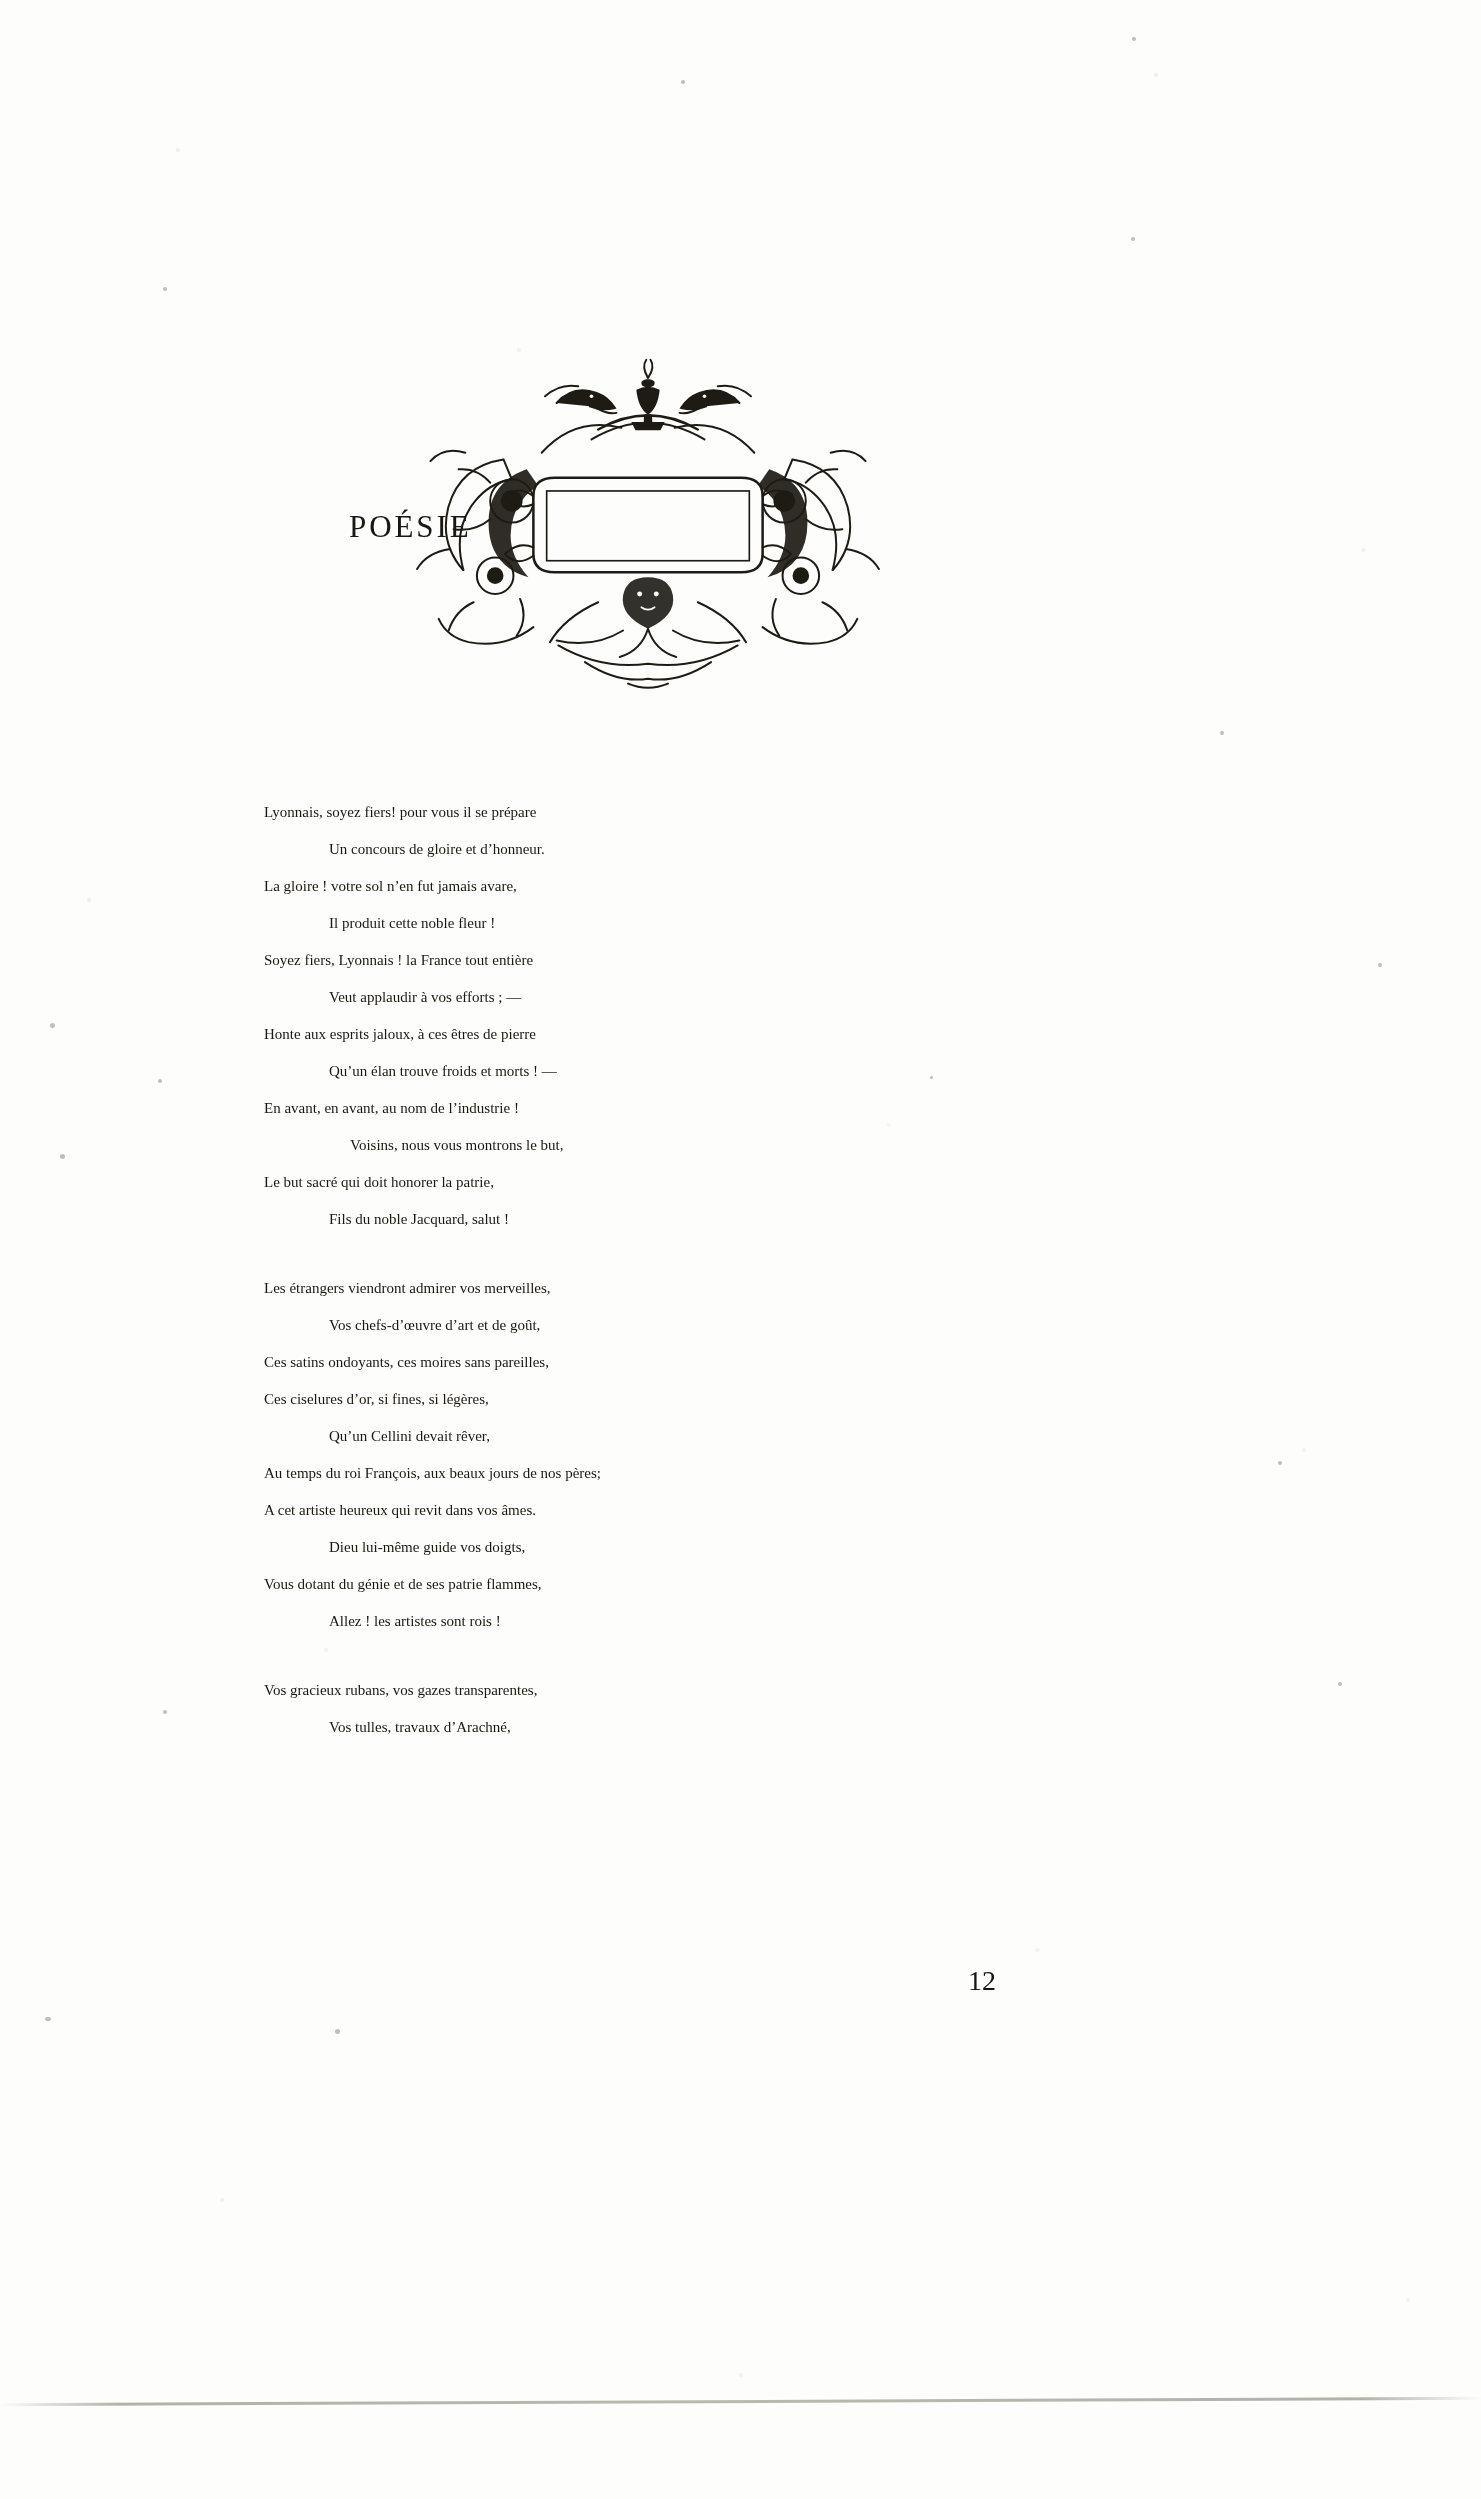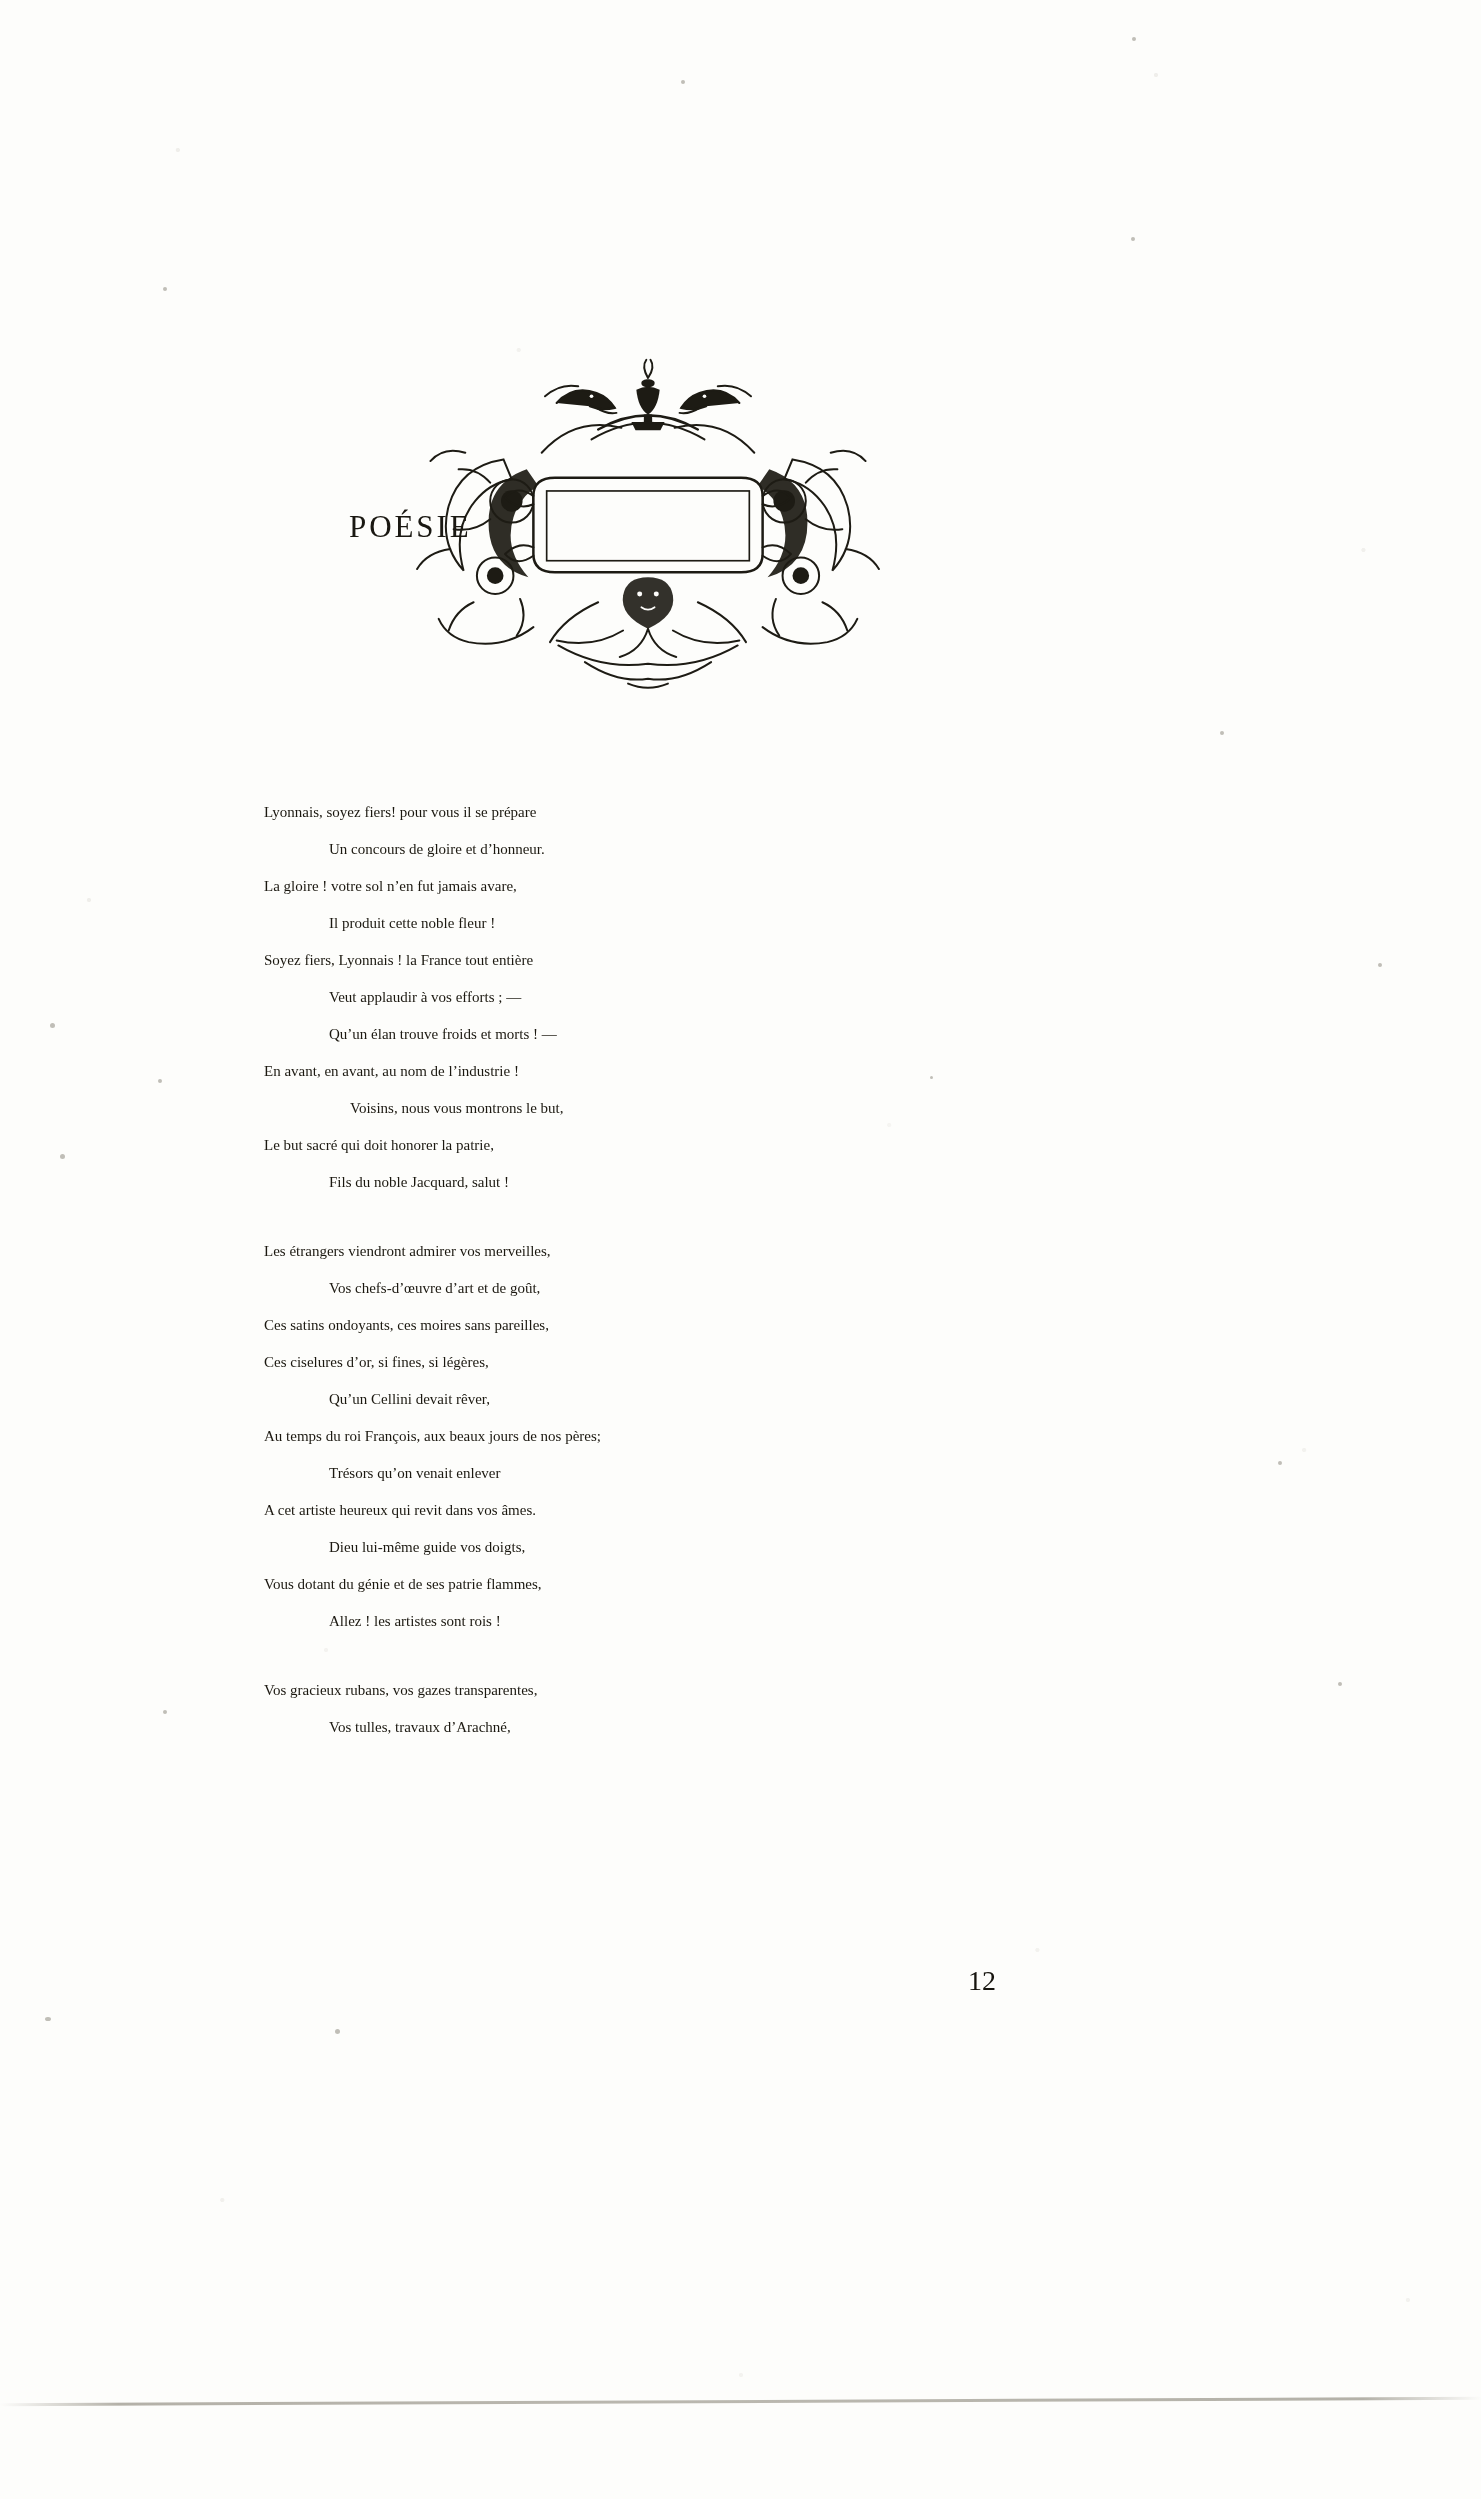--- a/index.html
+++ b/index.html
@@ -199,35 +199,35 @@
 
   <div class="poem">
 
     <div class="stanza">
       <div class="vline">Lyonnais, soyez fiers! pour vous il se prépare</div>
       <div class="vline ind">Un concours de gloire et d’honneur.</div>
       <div class="vline">La gloire ! votre sol n’en fut jamais avare,</div>
       <div class="vline ind">Il produit cette noble fleur !</div>
       <div class="vline">Soyez fiers, Lyonnais ! la France tout entière</div>
       <div class="vline ind">Veut applaudir à vos efforts ; —</div>
+      <div class="vline">Honte aux esprits jaloux, à ces êtres de pierre</div>
       <div class="vline ind">Qu’un élan trouve froids et morts ! —</div>
       <div class="vline">En avant, en avant, au nom de l’industrie !</div>
       <div class="vline ind2">Voisins, nous vous montrons le but,</div>
       <div class="vline">Le but sacré qui doit honorer la patrie,</div>
       <div class="vline ind">Fils du noble Jacquard, salut !</div>
     </div>
 
     <div class="stanza">
       <div class="vline">Les étrangers viendront admirer vos merveilles,</div>
       <div class="vline ind">Vos chefs-d’œuvre d’art et de goût,</div>
       <div class="vline">Ces satins ondoyants, ces moires sans pareilles,</div>
       <div class="vline">Ces ciselures d’or, si fines, si légères,</div>
       <div class="vline ind">Qu’un Cellini devait rêver,</div>
       <div class="vline">Au temps du roi François, aux beaux jours de nos pères;</div>
-      <div class="vline ind">Trésors qu’on venait enlever</div>
       <div class="vline">A cet artiste heureux qui revit dans vos âmes.</div>
       <div class="vline ind">Dieu lui-même guide vos doigts,</div>
       <div class="vline">Vous dotant du génie et de ses patrie flammes,</div>
       <div class="vline ind">Allez ! les artistes sont rois !</div>
     </div>
 
     <div class="stanza">
       <div class="vline">Vos gracieux rubans, vos gazes transparentes,</div>
       <div class="vline ind">Vos tulles, travaux d’Arachné,</div>
     </div>

